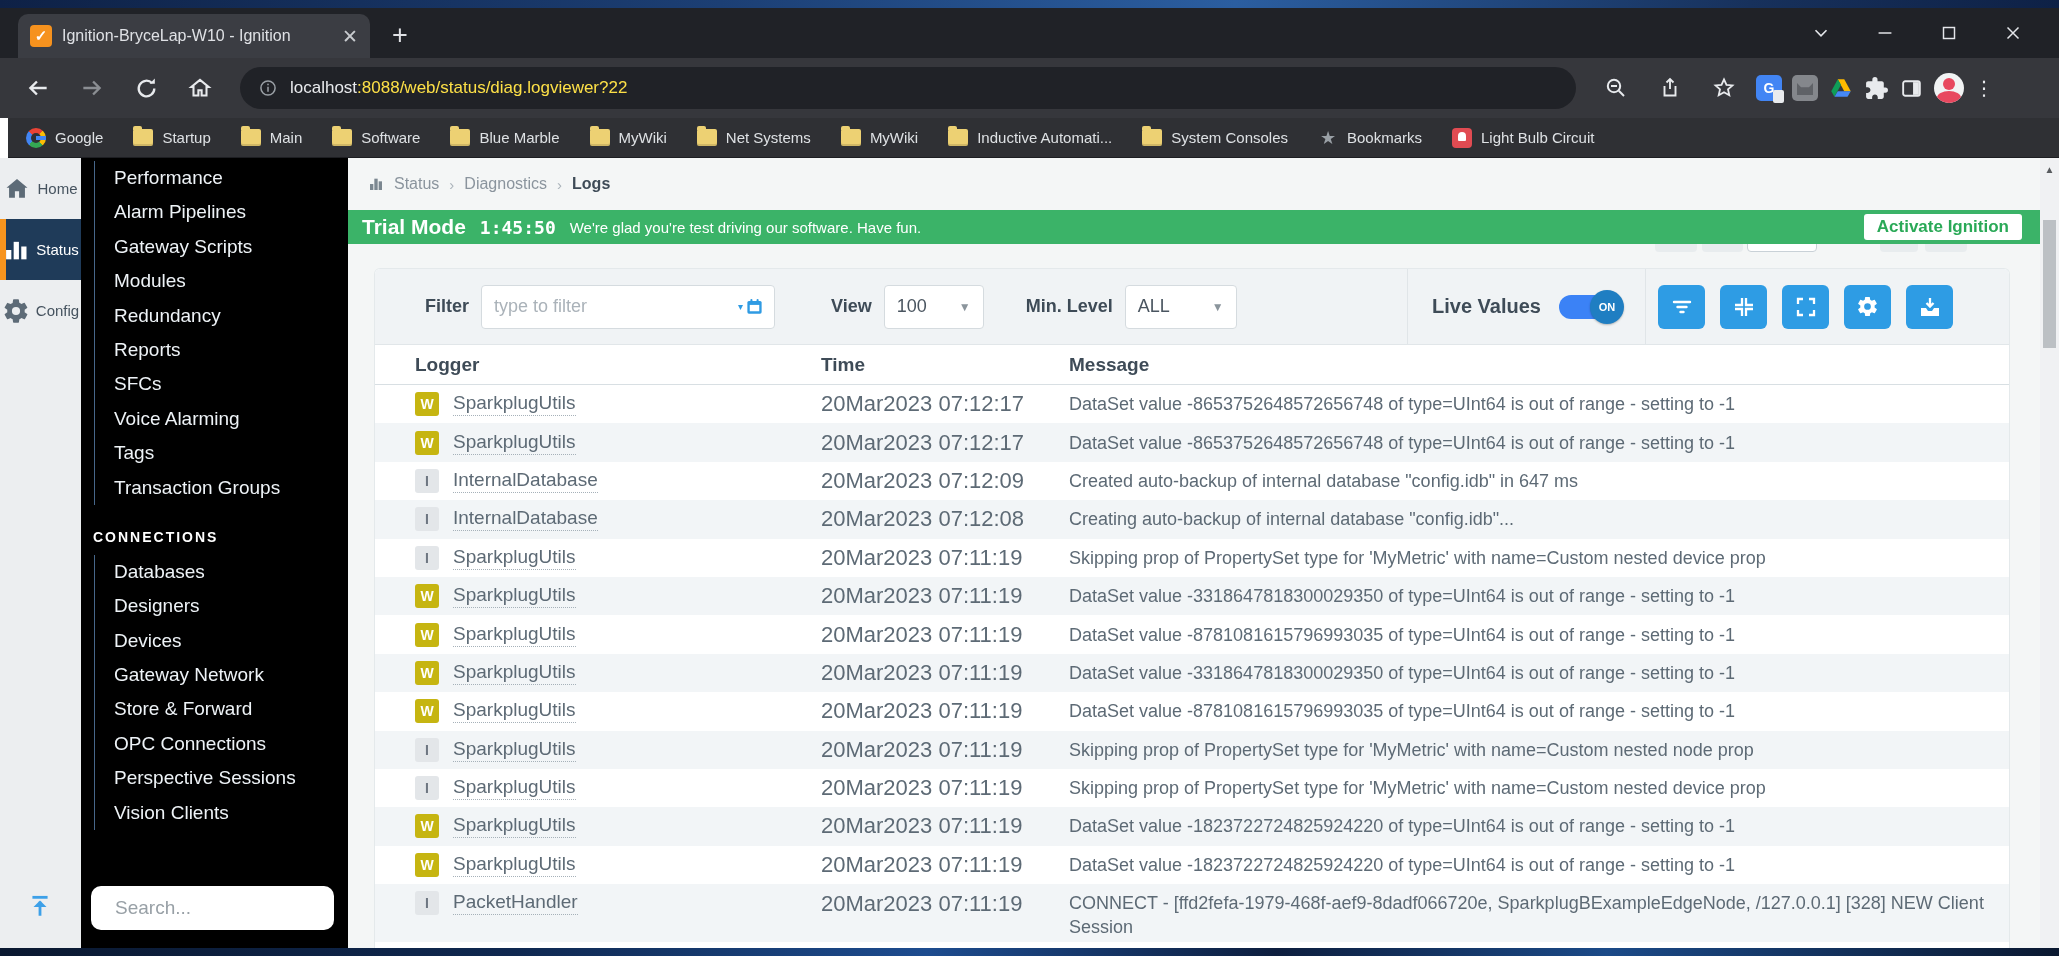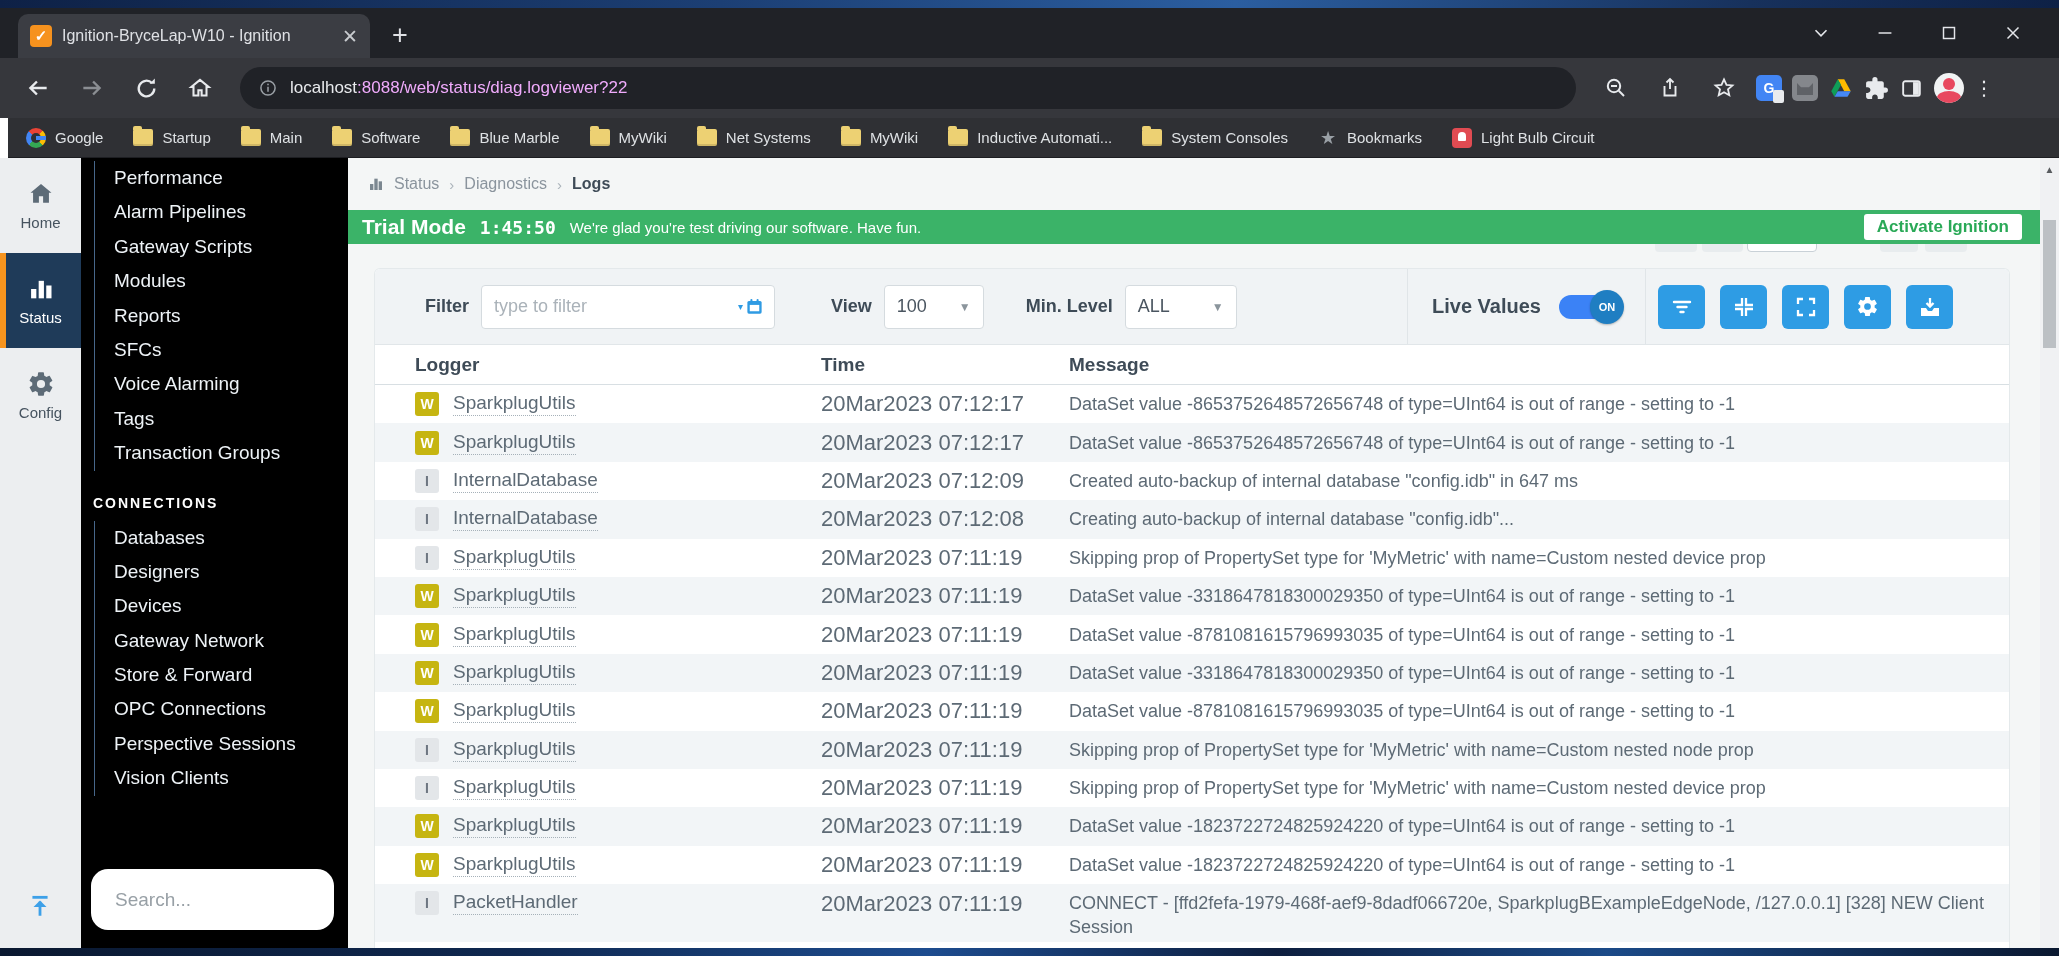--- a/index.html
+++ b/index.html
@@ -28,21 +28,21 @@
   .winbtn { width:64px; height:50px; display:flex; align-items:center; justify-content:center; color:#e4e6ea; }
 
   
   .toolbar { position:absolute; top:58px; left:0; right:0; height:60px; background:#36373c;
     display:flex; align-items:center; padding:0 16px; gap:10px; }
   .tb-ic { width:44px; height:44px; display:flex; align-items:center; justify-content:center; color:#e8eaed; flex:none; }
   .tb-ic.dim { color:#8b8e93; }
   .urlbar { height:42px; flex:1; max-width:1336px; background:#202227; border-radius:21px;
     display:flex; align-items:center; padding:0 18px; gap:12px; margin:0 8px; }
   .url-host { color:#e8eaed; font-size:17px; }
-  .url-rest { color:#f0abfc; font-size:17px; }
+  .url-rest { color:#fde047; font-size:17px; }
   .ext { width:26px; height:26px; border-radius:5px; flex:none; position:relative; }
   .ext.translate { background:#4285f4; color:#fff; font-size:14px; font-weight:bold; display:flex; align-items:center; justify-content:center; }
   .ext.translate::after { content:""; position:absolute; right:-2px; bottom:-2px; width:11px; height:13px; background:#e9ebee; border-radius:2px; }
   .ext.cat { background:#84878c; }
   .ext.cat::after { content:""; position:absolute; left:5px; top:8px; width:16px; height:12px; background:#5f6267; clip-path:polygon(0 0,25% 35%,75% 35%,100% 0,100% 100%,0 100%); }
   .avatar { width:30px; height:30px; border-radius:50%; background:#f1f3f4; overflow:hidden; position:relative; flex:none; }
   .avatar::before { content:""; position:absolute; left:9px; top:5px; width:12px; height:12px; border-radius:50%; background:#e8485f; }
   .avatar::after { content:""; position:absolute; left:3px; top:18px; width:24px; height:14px; border-radius:50% 50% 0 0; background:#e8485f; }
   .dots { color:#e8eaed; font-size:20px; letter-spacing:0; width:20px; text-align:center; }
 
@@ -60,36 +60,36 @@
   .bmi.star { width:20px; height:20px; }
   .bmi.star::before { content:"★"; color:#9aa0a6; font-size:18px; line-height:20px; display:block; text-align:center; }
   .bmi.lightbulb { width:20px; height:20px; background:#e14b52; border-radius:4px; }
   .bmi.lightbulb::before { content:""; position:absolute; left:6px; top:4px; width:8px; height:9px; background:#fff; border-radius:4px 4px 1px 1px; }
 
   
   .page { position:absolute; top:158px; left:0; right:0; bottom:8px; background:#f4f6f6; }
 
   
   .rail { position:absolute; left:0; top:0; width:81px; bottom:0; background:#eceef0; }
-  .rail-item { height:95px; display:flex; flex-direction:column; align-items:center; justify-content:center;
+  .rail-item { height:61px; display:flex; align-items:center; justify-content:center;
     gap:6px; color:#46535f; font-size:15px; position:relative; }
   .rail-item svg { color:#5d6b77; }
   .rail-item.active { background:#1f3b59; color:#fff; }
   .rail-item.active svg { color:#fff; }
   .rail-item.active::before { content:""; position:absolute; left:0; top:0; bottom:0; width:6px; background:#f7941e; }
   .scrolltop { position:absolute; left:17px; bottom:22px; width:46px; height:40px; display:flex; align-items:center; justify-content:center; }
 
   
   .navpanel { position:absolute; left:81px; top:0; width:267px; bottom:0; background:#000000; }
   .nav-group { list-style:none; border-left:1px solid #47678a; margin-left:13px; padding-left:19px; }
   .nav-group.first { margin-top:3px; }
   .nav-item { height:34.4px; line-height:34.4px; color:#eef3f7; font-size:19px; white-space:nowrap; cursor:pointer; }
   .nav-header { margin:24px 0 10px 12px; color:#fff; font-size:14px; font-weight:bold; letter-spacing:2px; }
-  .sidebar-search { position:absolute; left:10px; right:14px; bottom:18px; height:61px; background:#fff;
-    border-radius:17px; display:flex; align-items:center; padding:0 14px; gap:10px; }
+  .sidebar-search { position:absolute; left:10px; right:14px; bottom:18px; height:44px; background:#fff;
+    border-radius:10px; display:flex; align-items:center; padding:0 14px; gap:10px; }
   .sidebar-search input { border:0; outline:0; flex:1; font-size:19px; color:#3c4852; font-family:inherit; background:transparent; }
   .sidebar-search input::placeholder { color:#98a0a6; }
 
   
   .main { position:absolute; left:348px; top:0; right:19px; bottom:0; background:#f4f6f6; overflow:hidden; }
   .breadcrumb { position:absolute; top:13px; left:20px; height:26px; display:flex; align-items:center; gap:10px;
     font-size:16px; color:#8a949d; }
   .crumb-sep { color:#aab3ba; font-size:15px; }
   .crumb-last { color:#3e4b57; font-weight:bold; }
 
@@ -342,20 +342,21 @@
           </svg>
       </span>
     </div>
 
     <div class="navpanel">
       <ul class="nav-group first">
           <li class="nav-item">Performance</li>
           <li class="nav-item">Alarm Pipelines</li>
           <li class="nav-item">Gateway Scripts</li>
           <li class="nav-item">Modules</li>
+          <li class="nav-item">Redundancy</li>
           <li class="nav-item">Reports</li>
           <li class="nav-item">SFCs</li>
           <li class="nav-item">Voice Alarming</li>
           <li class="nav-item">Tags</li>
           <li class="nav-item">Transaction Groups</li>
         </ul>
       <div class="nav-header">CONNECTIONS</div>
       <ul class="nav-group">
           <li class="nav-item">Databases</li>
           <li class="nav-item">Designers</li>

